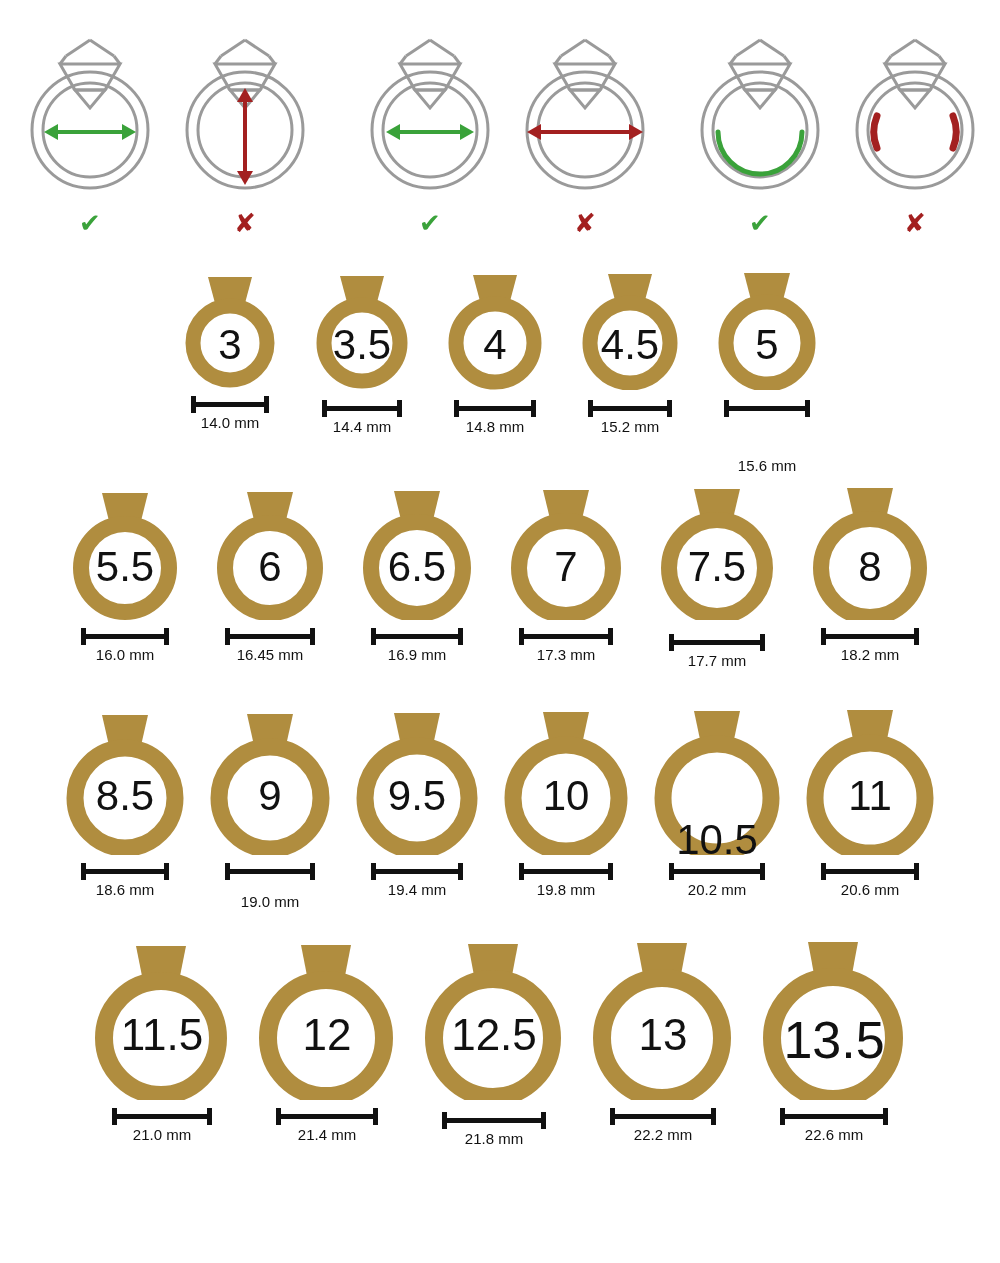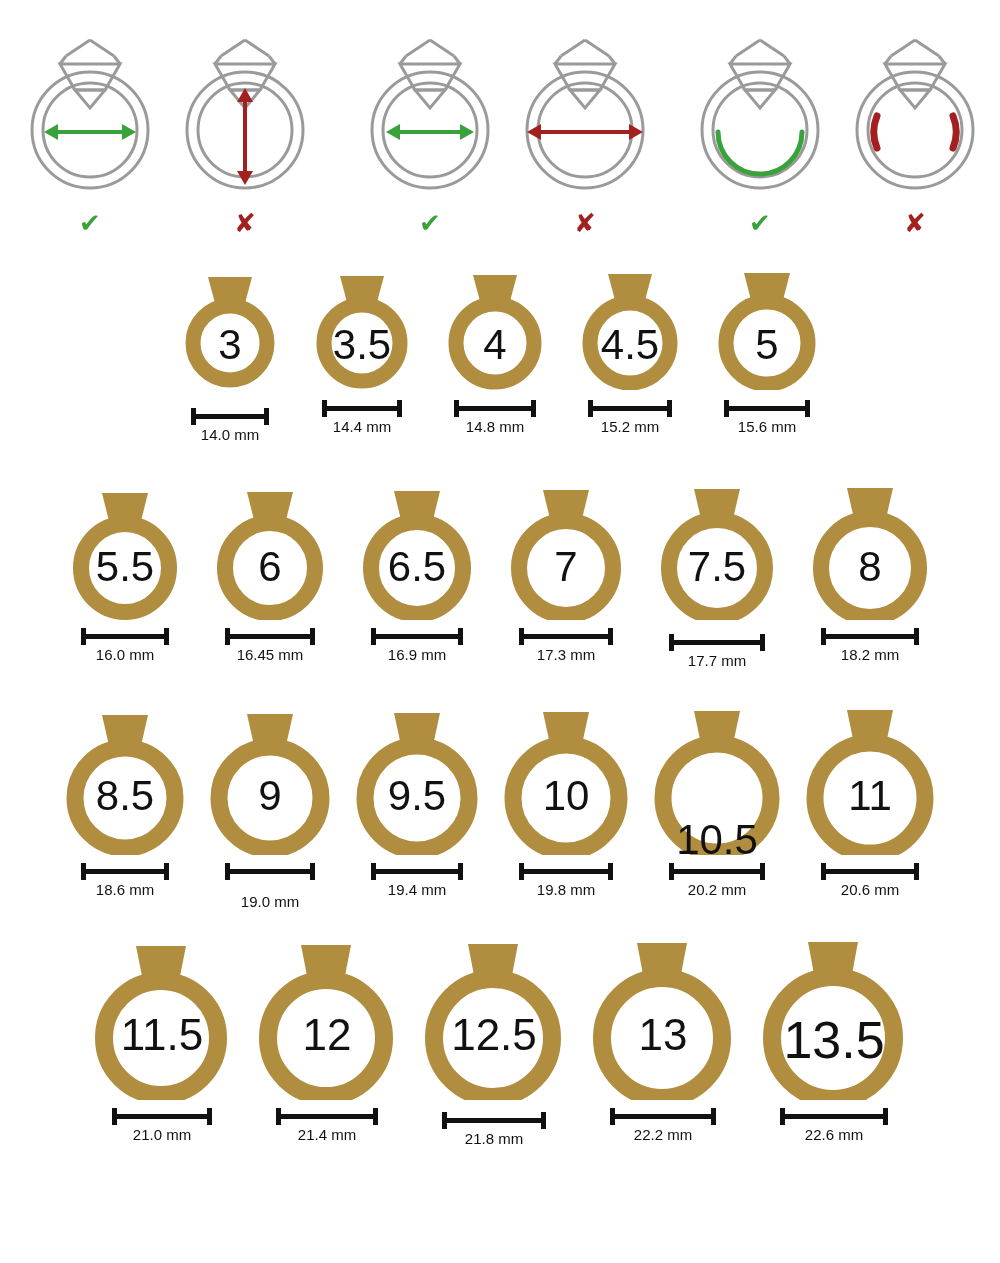--- a/index.html
+++ b/index.html
@@ -259,21 +259,21 @@
   <div class="ring-row row-0" style="gap:14px;">
 
     <div class="ring-cell">
       <div class="ring-art">
         <svg width="118" height="135" viewBox="0 0 118 135">
           <polygon points="37,22 81,22 73,52 45,52" fill="#b08d3f"></polygon>
           <circle cx="59" cy="88" r="37" fill="none" stroke="#b08d3f" stroke-width="15"></circle>
         </svg>
       </div>
       <div class="ring-label" style="top:66px;font-size:42px;">3</div>
-      <div class="bar-wrap" style="margin-top:24px;">
+      <div class="bar-wrap" style="margin-top:12px;">
         <div class="dim-bar" style="width:78px;"></div>
         <div class="dim-text">14.0 mm</div>
       </div>
     </div>
 
     <div class="ring-cell">
       <div class="ring-art">
         <svg width="118" height="135" viewBox="0 0 118 135">
           <polygon points="37,21 81,21 73,51 45,51" fill="#b08d3f"></polygon>
           <circle cx="59" cy="88" r="38" fill="none" stroke="#b08d3f" stroke-width="15"></circle>
@@ -315,21 +315,21 @@
     </div>
 
     <div class="ring-cell">
       <div class="ring-art">
         <svg width="124" height="135" viewBox="0 0 124 135">
           <polygon points="39,18 85,18 77,49 47,49" fill="#b08d3f"></polygon>
           <circle cx="62" cy="88" r="41" fill="none" stroke="#b08d3f" stroke-width="15"></circle>
         </svg>
       </div>
       <div class="ring-label" style="top:66px;font-size:42px;">5</div>
-      <div class="bar-wrap" style="margin-top:16px;">
+      <div class="bar-wrap" style="margin-top:16px;gap:39px;">
         <div class="dim-bar" style="width:86px;"></div>
         <div class="dim-text">15.6 mm</div>
       </div>
     </div>
   </div>
 
   <div class="ring-row row-1" style="gap:18px;">
 
     <div class="ring-cell">
       <div class="ring-art">

